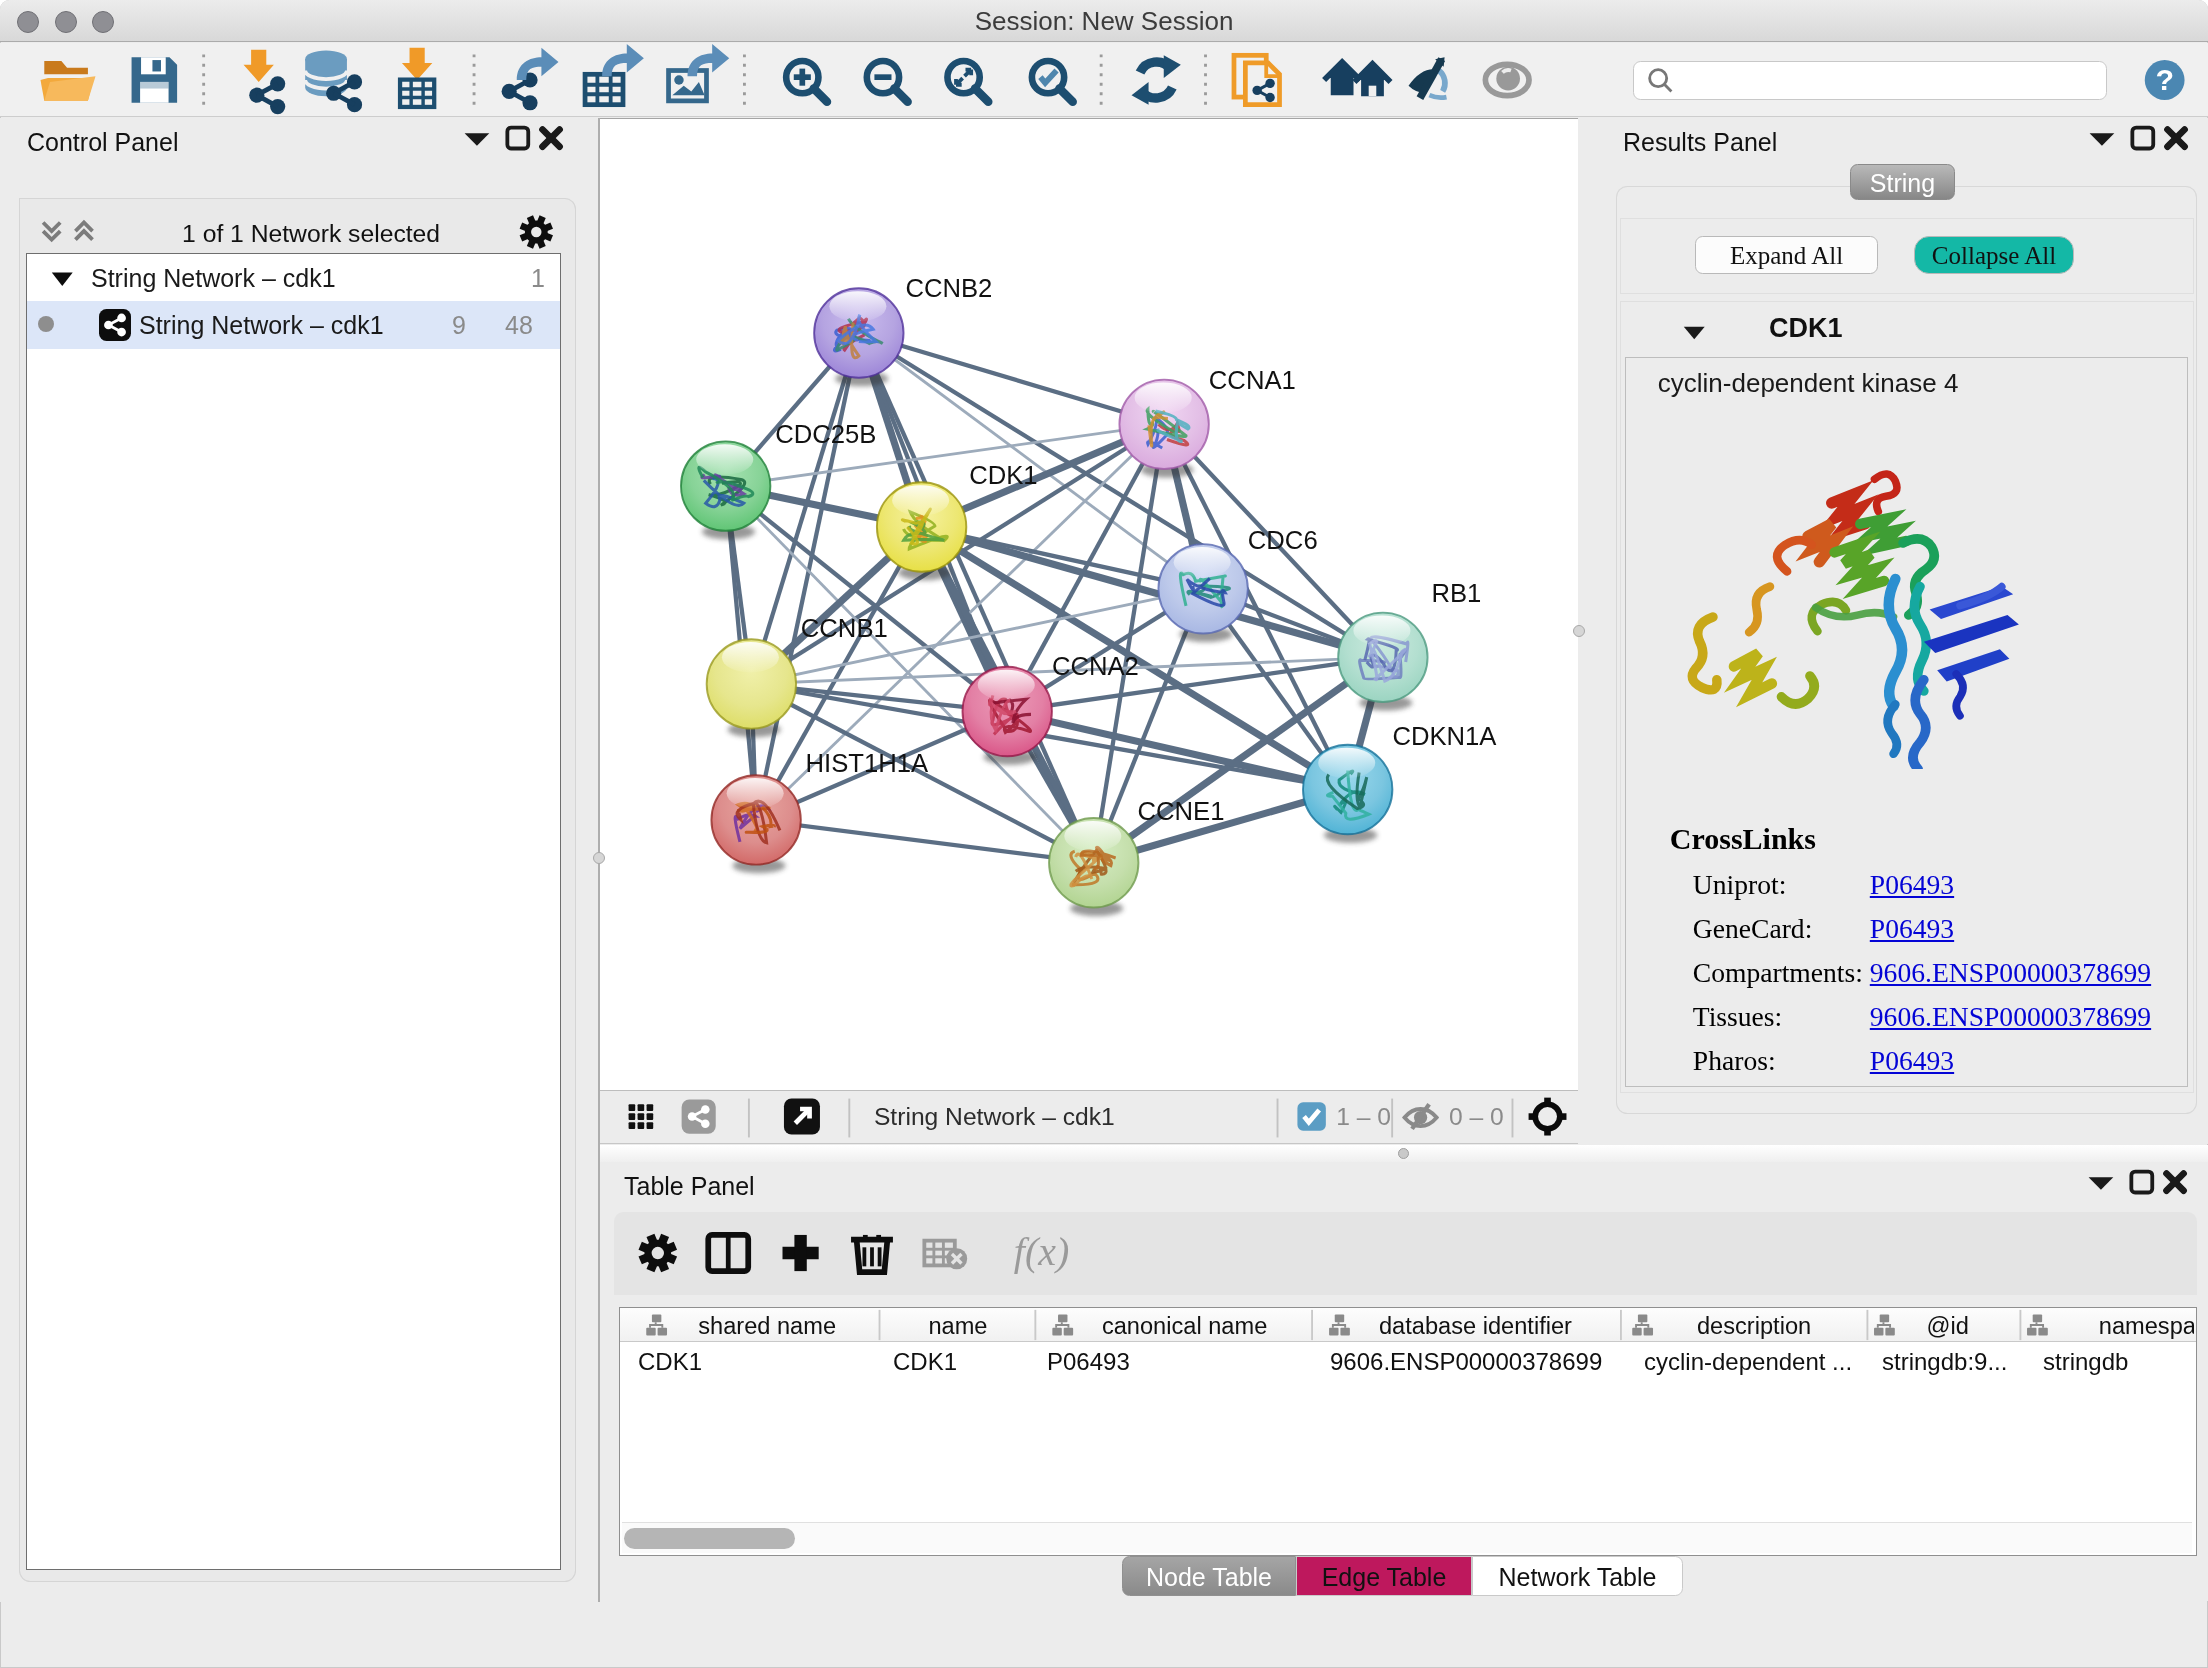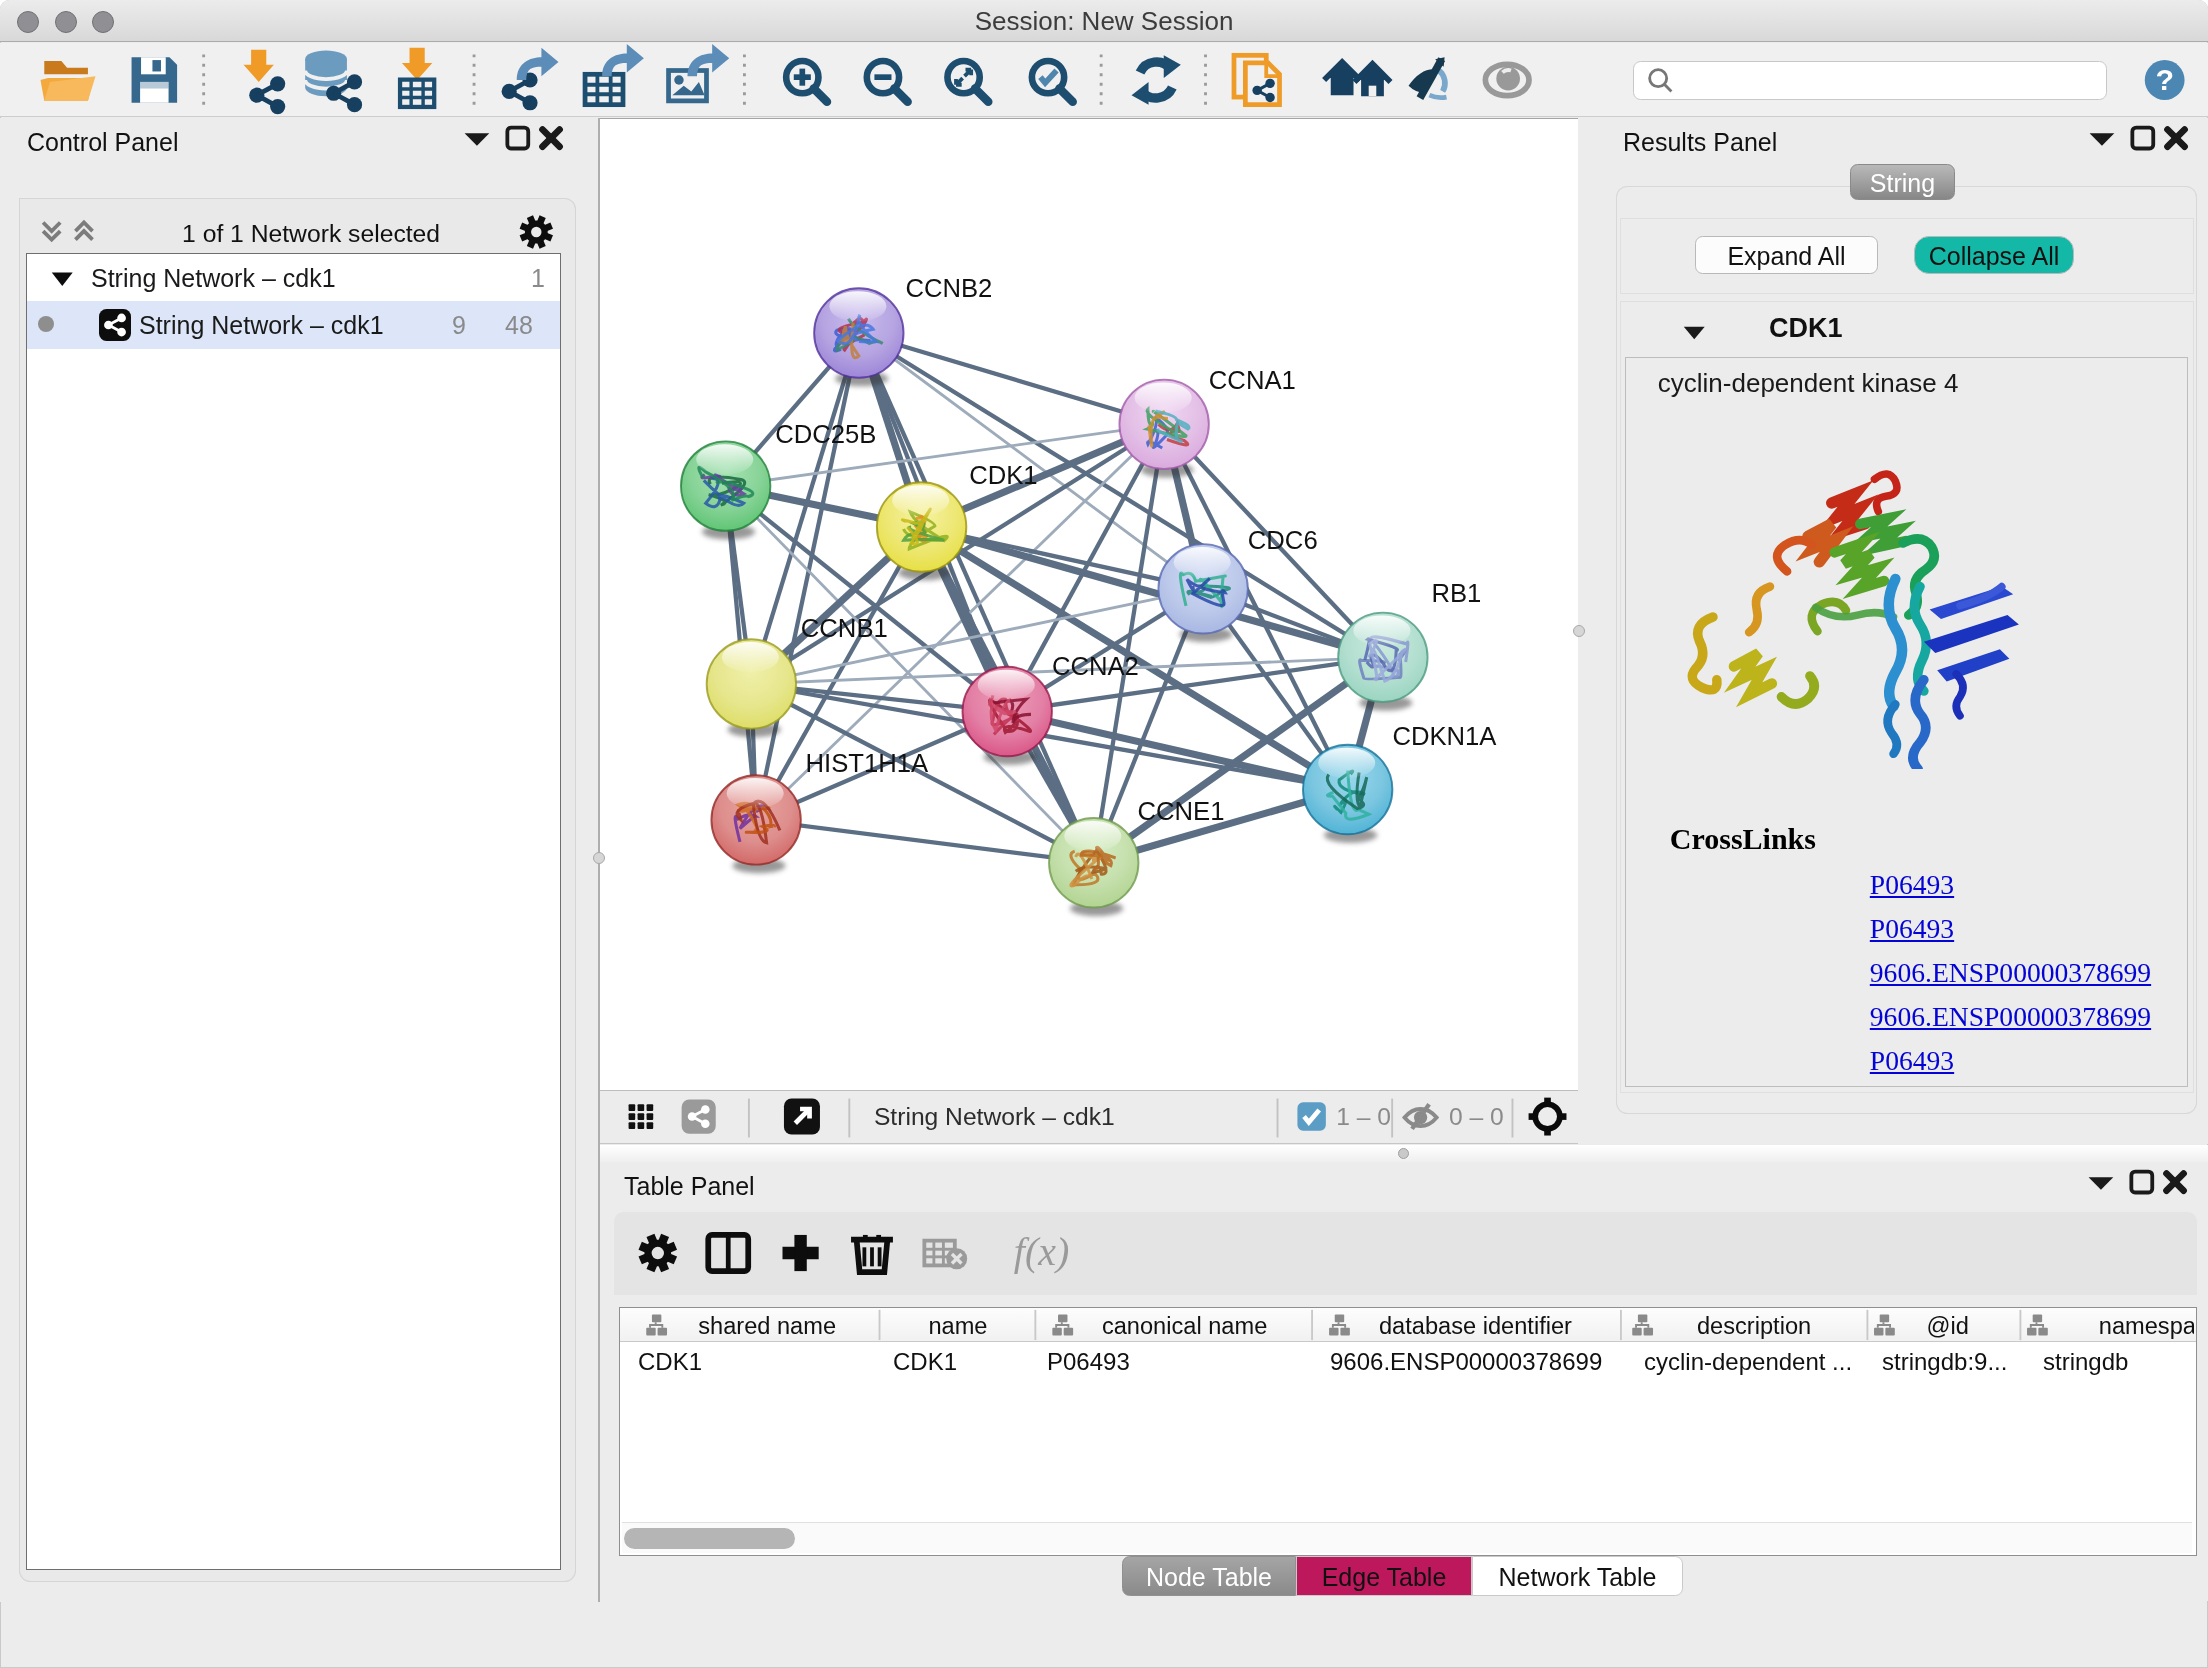--- a/index.html
+++ b/index.html
@@ -631,21 +631,21 @@
     <svg width="114" height="38" style="position:absolute;left:501px;top:1.9px;" viewBox="0 0 120 40">
         <path d="M 8 14 L 34 14 L 21 27 Z" fill="#1a1a1a"></path>
         <rect x="53" y="8" width="22" height="22" rx="4" fill="none" stroke="#1a1a1a" stroke-width="4"></rect>
         <g stroke="#1a1a1a" stroke-width="7" stroke-linecap="round">
           <line x1="90" y1="10" x2="108" y2="28"></line>
           <line x1="108" y1="10" x2="90" y2="28"></line>
         </g>
       </svg>
     <div style="position:absolute;left:35px;top:68px;width:581px;height:928px;background:#ececec;border-radius:11.4px;box-shadow:0 0 0 1px #d8d8d8 inset;"></div>
     <div style="position:absolute;left:269px;top:46px;width:105px;height:36px;background:linear-gradient(#b9b9b9,#878787);border:1px solid #8a8a8a;border-radius:7.6px;color:#fff;font-size:25px;text-align:center;line-height:36px;">String</div>
-    <div style="position:absolute;left:39px;top:100px;width:574px;height:76px;border:1.9px groove #dfdfdf;background:#ececec;">
+    <div style="position:absolute;left:39px;top:100px;width:574px;height:76px;border:1.9px groove #dfdfdf;background:#ececec;font-family:Liberation Serif, serif;">
       <div style="position:absolute;left:74px;top:17px;width:183px;height:38px;background:#fcfcfc;border:1px solid #b9b9b9;border-radius:7.6px;font-size:25px;text-align:center;line-height:38px;color:#111;">Expand All</div>
       <div style="position:absolute;left:293px;top:17px;width:160px;height:38px;background:#14b8a6;border:1px solid #b9b9b9;border-radius:15px;font-size:25px;text-align:center;line-height:38px;color:#111;">Collapse All</div>
     </div>
     <div style="position:absolute;left:39px;top:183px;width:574px;height:792px;border:1.9px groove #dfdfdf;background:#ececec;">
       <svg width="28.5" height="23" style="position:absolute;left:59px;top:19px;" viewBox="0 0 30 24">
           <path d="M 4 6 L 26 6 L 15 19 Z" fill="#1a1a1a"></path>
         </svg>
       <div style="position:absolute;left:148px;top:11.4px;font-size:27px;font-weight:bold;color:#111;">CDK1</div>
       <div style="position:absolute;left:3.8px;top:55px;width:563px;height:730px;border:1px solid #bdbdbd;background:#ececec;">
         <div style="position:absolute;left:32px;top:9.5px;font-size:26px;color:#1a1a1a;">cyclin-dependent kinase 4</div>
@@ -669,20 +669,21 @@
             <path d="M 268 152 L 344 128 L 356 136 L 280 162 Z" fill="#2a48d0" stroke="none"></path>
             <path d="M 262 186 L 350 158 L 362 168 L 274 198 Z" fill="#1a34c0" stroke="none"></path>
             <path d="M 276 216 L 342 194 L 352 204 L 286 228 Z" fill="#2040c8" stroke="none"></path>
             <path d="M 300 148 q 30 -8 44 -20" stroke="#3a58d8" stroke-width="8"></path>
             <path d="M 262 226 q -16 20 -4 36 q 12 14 0 30 q -14 16 -2 28" stroke="#2868c8" stroke-width="10"></path>
             <path d="M 232 252 q -14 16 -4 30 q 10 12 2 22" stroke="#2078c0" stroke-width="9"></path>
             <path d="M 296 220 q 12 12 4 24 q -8 10 0 20" stroke="#1c2fb8" stroke-width="8"></path>
           </g>
         </svg>
         <div class="serif" style="position:absolute;left:44px;top:464px;font-size:30px;font-weight:bold;color:#000;">CrossLinks</div>
+        <div class="serif" style="position:absolute;left:67px;top:505px;font-size:27.6px;color:#000;line-height:44px;">Uniprot:<br>GeneCard:<br>Compartments:<br>Tissues:<br>Pharos:</div>
         <div class="serif" style="position:absolute;left:244px;top:505px;font-size:27.6px;line-height:44px;"><span class="link">P06493</span><br><span class="link">P06493</span><br><span class="link">9606.ENSP00000378699</span><br><span class="link">9606.ENSP00000378699</span><br><span class="link">P06493</span></div>
       </div>
     </div>
   </div>
   <div id="hsplit">
       <div style="position:absolute;left:798px;top:2.9px;width:11.4px;height:11.4px;border-radius:50%;background:#c9c9c9;border:1px solid #9f9f9f;"></div>
     </div>
   <div id="tpanel">
     <div style="position:absolute;left:24px;top:9.5px;font-size:25px;color:#111;">Table Panel</div>
     <svg width="114" height="38" style="position:absolute;left:1481px;top:1.9px;" viewBox="0 0 120 40">

